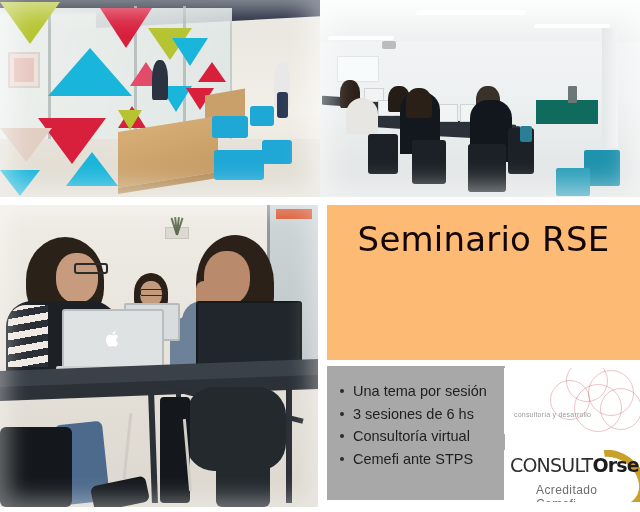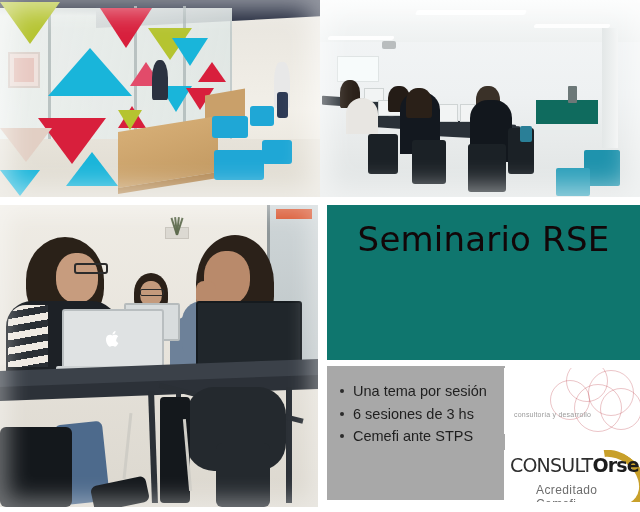--- a/index.html
+++ b/index.html
@@ -68,21 +68,21 @@
   .w2-body{position:absolute;left:170px;top:110px;width:120px;height:60px;background:#6d8199;border-radius:22px 22px 0 0;}
   .w3-hair{position:absolute;left:134px;top:68px;width:34px;height:40px;background:#2a2018;border-radius:50% 50% 34% 34%;}
   .w3-face{position:absolute;left:140px;top:76px;width:22px;height:26px;background:#c49a7c;border-radius:46%;}
   .w3-glass{position:absolute;left:140px;top:84px;width:22px;height:5px;border:1px solid #2b2b2b;border-radius:2px;}
   .legs{position:absolute;background:#24292e;border-radius:6px;}
   .jeans{position:absolute;background:#4d6a8c;border-radius:6px;}
   .cord{position:absolute;background:#cfcdc6;}
   .bl-vig{position:absolute;inset:0;box-shadow:inset 0 0 22px 8px rgba(255,255,255,.4);}
 
   
-  .red-panel{position:absolute;left:327px;top:205px;width:313px;height:155px;background:#0f766e;overflow:hidden;}
+  .red-panel{position:absolute;left:327px;top:205px;width:313px;height:155px;background:#fdba74;overflow:hidden;}
   .red-title{position:absolute;left:0;right:0;top:14px;text-align:center;color:#120608;
     font-size:34px;font-weight:400;letter-spacing:.2px;font-family:"DejaVu Sans",sans-serif;}
   .red-sub{position:absolute;left:0;right:0;top:66px;text-align:center;color:#1c0306;
     font-size:15px;font-weight:700;letter-spacing:.6px;font-family:"DejaVu Sans",sans-serif;}
   .red-url{position:absolute;left:0;right:0;top:108px;text-align:center;color:#150406;
     font-size:16px;font-weight:700;letter-spacing:.1px;font-family:"DejaVu Sans",sans-serif;}
 
   
   .gray-panel{position:absolute;left:327px;top:366px;width:178px;height:134px;background:#a8a8a8;}
   .blist{margin:0;padding:14px 0 0 26px;list-style:none;}
@@ -249,21 +249,22 @@
     <div class="bl-vig"></div>
   </div>
 
   <div class="red-panel">
     <div class="red-title">Seminario RSE</div>
   </div>
 
   <div class="gray-panel">
     <ul class="blist">
       <li>Una tema por sesión</li>
-      <li>6 sesiones de 3 hs</li>
+      <li>3 sesiones de 6 hs</li>
+      <li>Consultoría virtual</li>
       <li>Cemefi ante STPS</li>
     </ul>
   </div>
 
   <div class="logo-integra">
     <div class="ring" style="left:62px;top:-8px;width:40px;height:40px;"></div>
     <div class="ring" style="left:84px;top:2px;width:44px;height:44px;"></div>
     <div class="ring" style="left:70px;top:16px;width:46px;height:46px;"></div>
     <div class="ring" style="left:96px;top:20px;width:40px;height:40px;"></div>
     <div class="ring" style="left:46px;top:12px;width:38px;height:38px;"></div>

